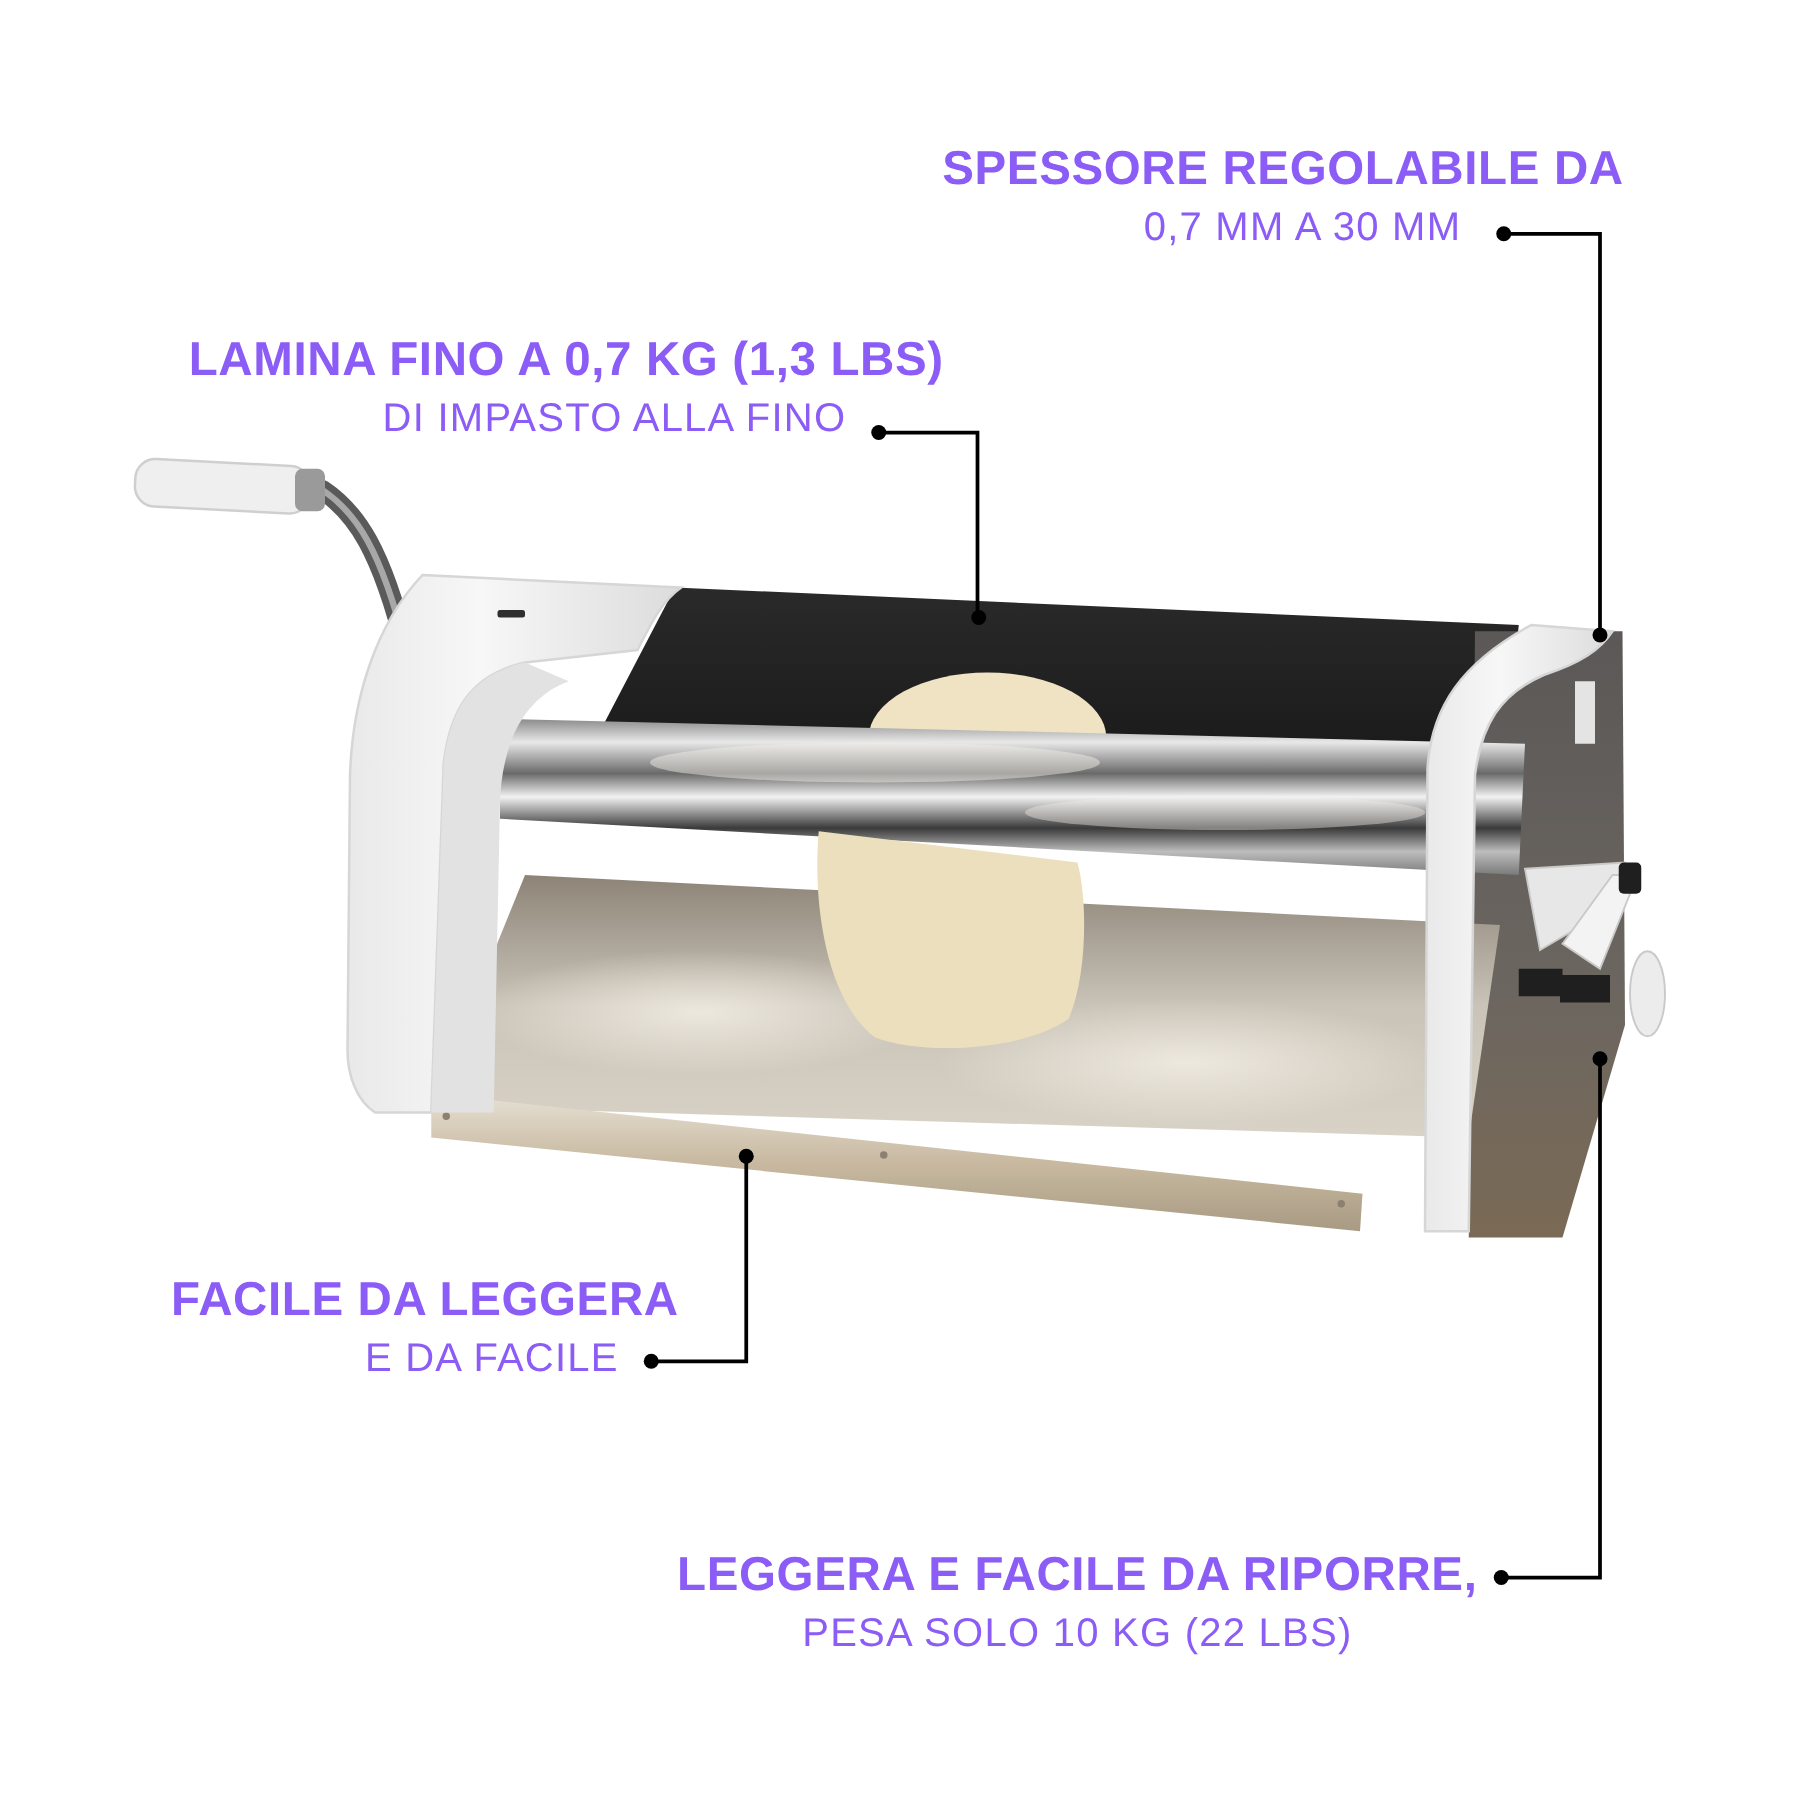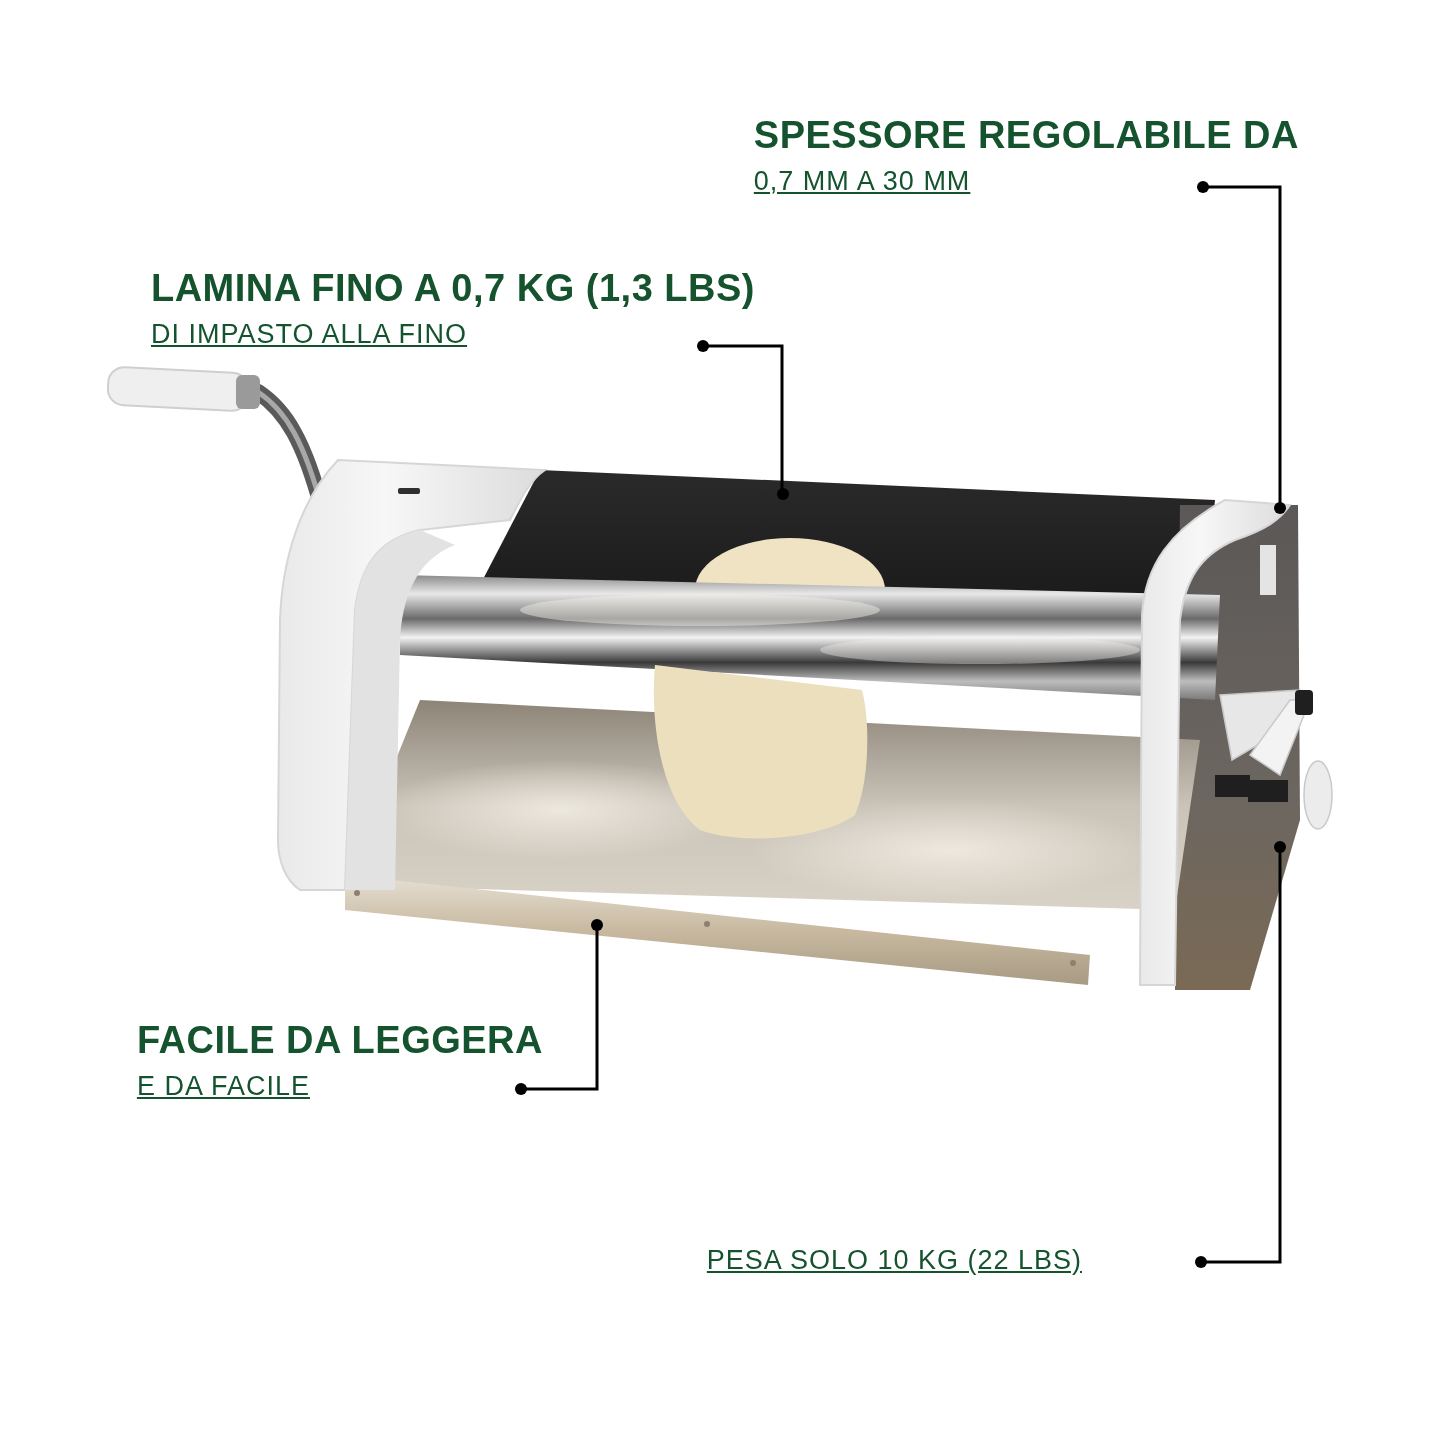--- a/index.html
+++ b/index.html
@@ -1,19 +1,19 @@
 <!DOCTYPE html>
 <html><head>
   <meta charset="utf-8">
   <style>
     html, body { margin: 0; padding: 0; background: #ffffff; }
     body { width: 1445px; height: 1445px; position: relative; overflow: hidden; font-family: "Liberation Sans", "DejaVu Sans", sans-serif; }
-    .callout { position: absolute; color: #14532d; letter-spacing: 0.5px; }
+    .callout { position: absolute; color: #8b5cf6; text-align: right; letter-spacing: 0.5px; }
     .callout .bold { font-weight: 700; font-size: 38px; line-height: 46px; white-space: nowrap; }
-    .callout .light { font-weight: 400; font-size: 27px; line-height: 46px; white-space: nowrap; letter-spacing: 1px; text-decoration: underline; }
+    .callout .light { font-weight: 400; font-size: 32px; line-height: 46px; white-space: nowrap; letter-spacing: 1px; }
     .product { position: absolute; left: 0; top: 0; width: 1445px; height: 1445px; }
     .leaders { position: absolute; left: 0; top: 0; width: 1445px; height: 1445px; pointer-events: none; }
   </style>
 </head>
 <body>
 
 <svg class="product" viewBox="0 0 1445 1445" xmlns="http://www.w3.org/2000/svg">
   <defs>
     <linearGradient id="rollerGrad" x1="0" y1="0" x2="0" y2="1">
       <stop offset="0" stop-color="#8a8a8a"></stop>
@@ -141,14 +141,15 @@
   <div class="bold">LAMINA FINO A 0,7 KG (1,3 LBS)</div>
   <div class="light" style="margin-right:78px;">DI IMPASTO ALLA FINO</div>
 </div>
 
 <div class="callout" style="right:902px; top:1017px;">
   <div class="bold">FACILE DA LEGGERA</div>
   <div class="light" style="margin-right:48px;">E DA FACILE</div>
 </div>
 
 <div class="callout" style="right:263px; top:1237px;">
+  <div class="bold">LEGGERA E FACILE DA RIPORRE,</div>
   <div class="light" style="margin-right:100px;">PESA SOLO 10 KG (22 LBS)</div>
 </div>
 
 </body></html>

